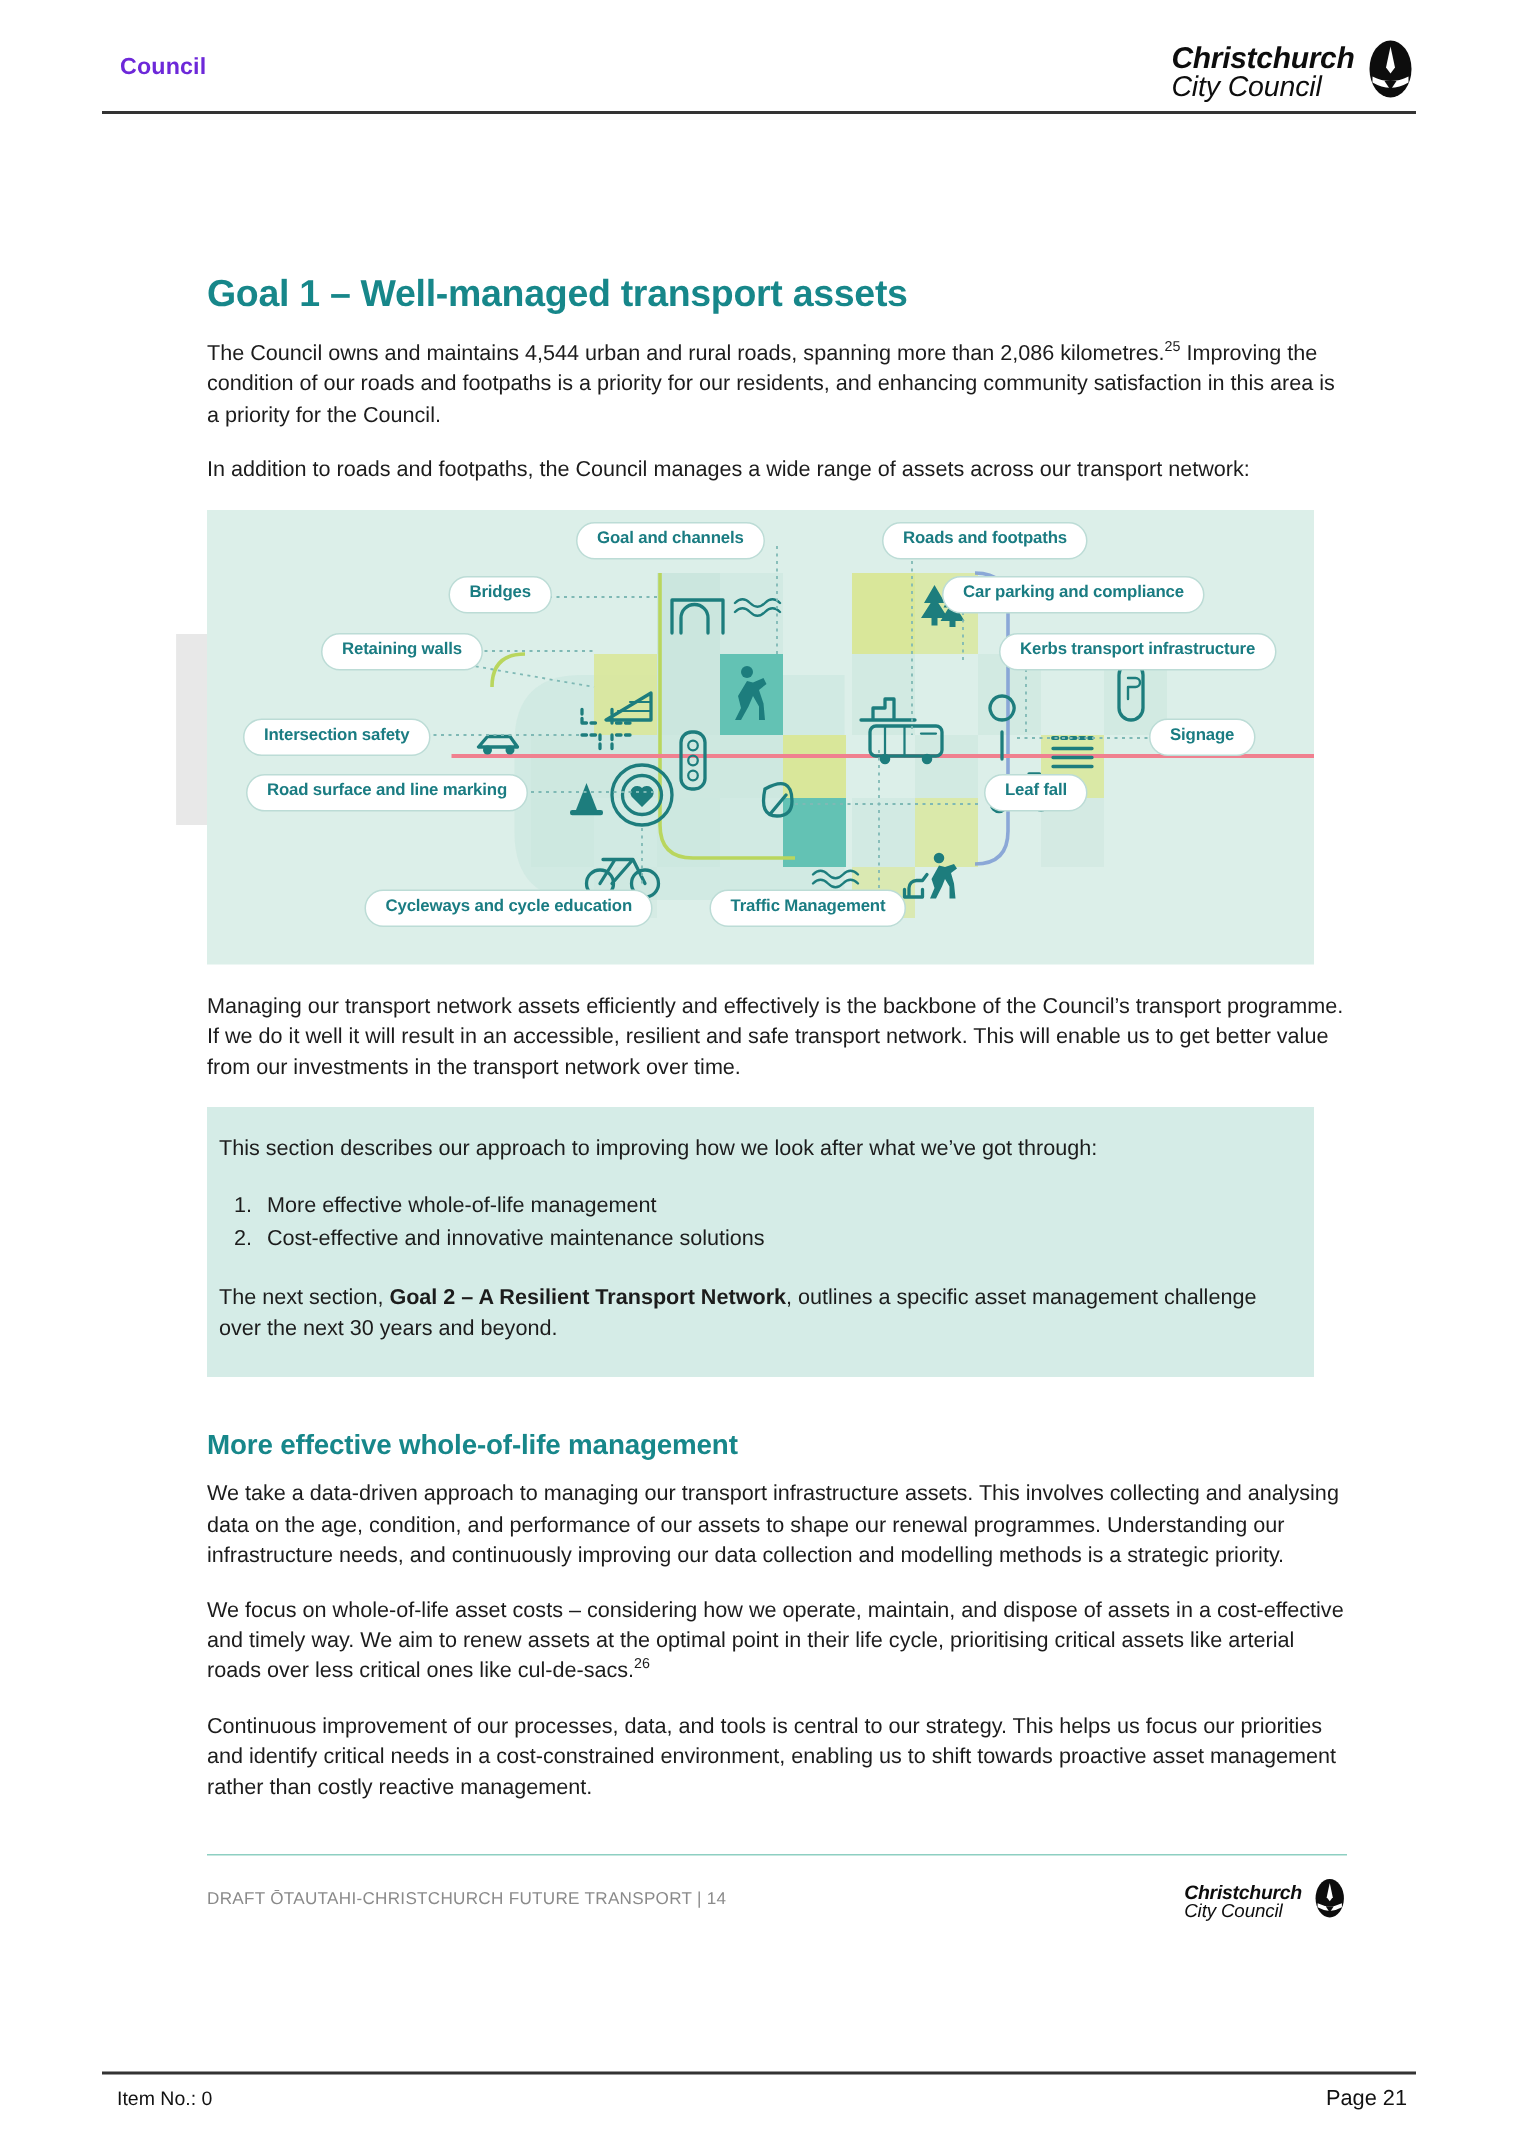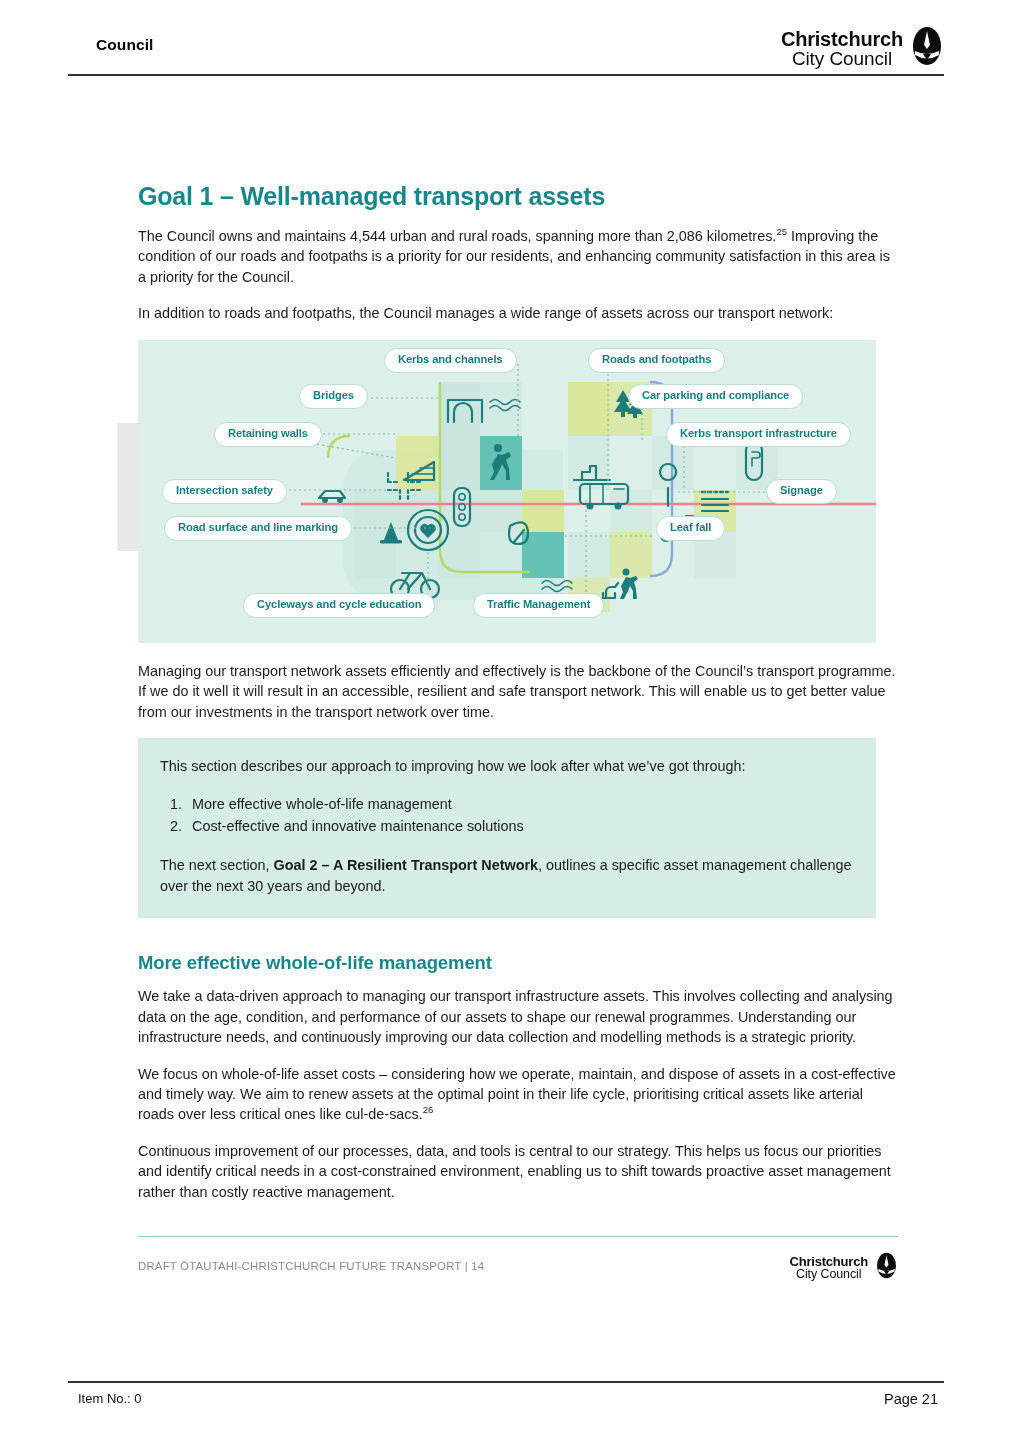--- a/index.html
+++ b/index.html
@@ -16,32 +16,32 @@
     background: #fff;
     overflow: hidden;
   }
 
   
   .doc-header {
     position: absolute;
     left: 68px; top: 18px; width: 876px; height: 58px;
   }
   .doc-header-title {
-    position: absolute; left: 28px; top: 18px;
-    font-size: 15.5px; font-weight: bold; color: #000000;
+    position: absolute; left: 12px; top: 18px;
+    font-size: 15.5px; font-weight: bold; color: #6d28d9;
     letter-spacing: .1px;
   }
   .doc-header-rule {
     position: absolute; left: 0; top: 56px; width: 876px;
     border-top: 2px solid #333;
   }
 
   
   .cc-logo { display: flex; align-items: center; gap: 7px; }
-  .cc-logo-text { text-align: center; line-height: 1.0; color: #0d0d0d; }
+  .cc-logo-text { text-align: left; line-height: 1.0; color: #0d0d0d; font-style: italic; }
   .cc-logo-line1 { font-weight: bold; letter-spacing: -0.2px; }
   .cc-logo-line2 { font-weight: normal; letter-spacing: -0.1px; }
   .cc-mark { position: relative; display: inline-block; }
 
   .header-logo { position: absolute; right: 0; top: 8px; }
   .header-logo .cc-logo-line1 { font-size: 20px; }
   .header-logo .cc-logo-line2 { font-size: 19px; }
 
   
   .content {
@@ -93,21 +93,21 @@
     padding: 5px 13px 6px 13px;
     white-space: nowrap;
     line-height: 1.05;
     z-index: 5;
   }
 
   
   .callout {
     background: #d5ece7;
     width: 738px;
-    padding: 18px 22px 22px 22px;
+    padding: 18px 22px 22px 8px;
     margin: 4px 0 34px 0;
   }
   .callout p { font-size: 14.4px; line-height: 1.42; color: #1c1c1c; }
   .callout ol {
     margin: 16px 0 18px 0;
     padding-left: 26px;
     font-size: 14.4px;
     line-height: 1.55;
     color: #1c1c1c;
   }
@@ -377,21 +377,21 @@
           <line x1="290" y1="212" x2="290" y2="252"></line>
           <line x1="448" y1="160" x2="448" y2="252"></line>
           <line x1="470" y1="24" x2="470" y2="150"></line>
           <line x1="504" y1="58" x2="504" y2="100"></line>
           <line x1="546" y1="96" x2="546" y2="150"></line>
           <line x1="540" y1="152" x2="636" y2="152"></line>
           <line x1="392" y1="196" x2="516" y2="196"></line>
         </g>
       </svg>
 
-      <div class="pill" style="left:246px; top:8px;">Kerbs and channels</div>
+      <div class="pill" style="left:246px; top:8px;">Goal and channels</div>
       <div class="pill" style="left:450px; top:8px;">Roads and footpaths</div>
       <div class="pill" style="left:161px; top:44px;">Bridges</div>
       <div class="pill" style="left:490px; top:44px;">Car parking and compliance</div>
       <div class="pill" style="left:76px;  top:82px;">Retaining walls</div>
       <div class="pill" style="left:528px; top:82px;">Kerbs transport infrastructure</div>
       <div class="pill" style="left:24px;  top:139px;">Intersection safety</div>
       <div class="pill" style="left:628px; top:139px;">Signage</div>
       <div class="pill" style="left:26px;  top:176px;">Road surface and line marking</div>
       <div class="pill" style="left:518px; top:176px;">Leaf fall</div>
       <div class="pill" style="left:105px; top:253px;">Cycleways and cycle education</div>

